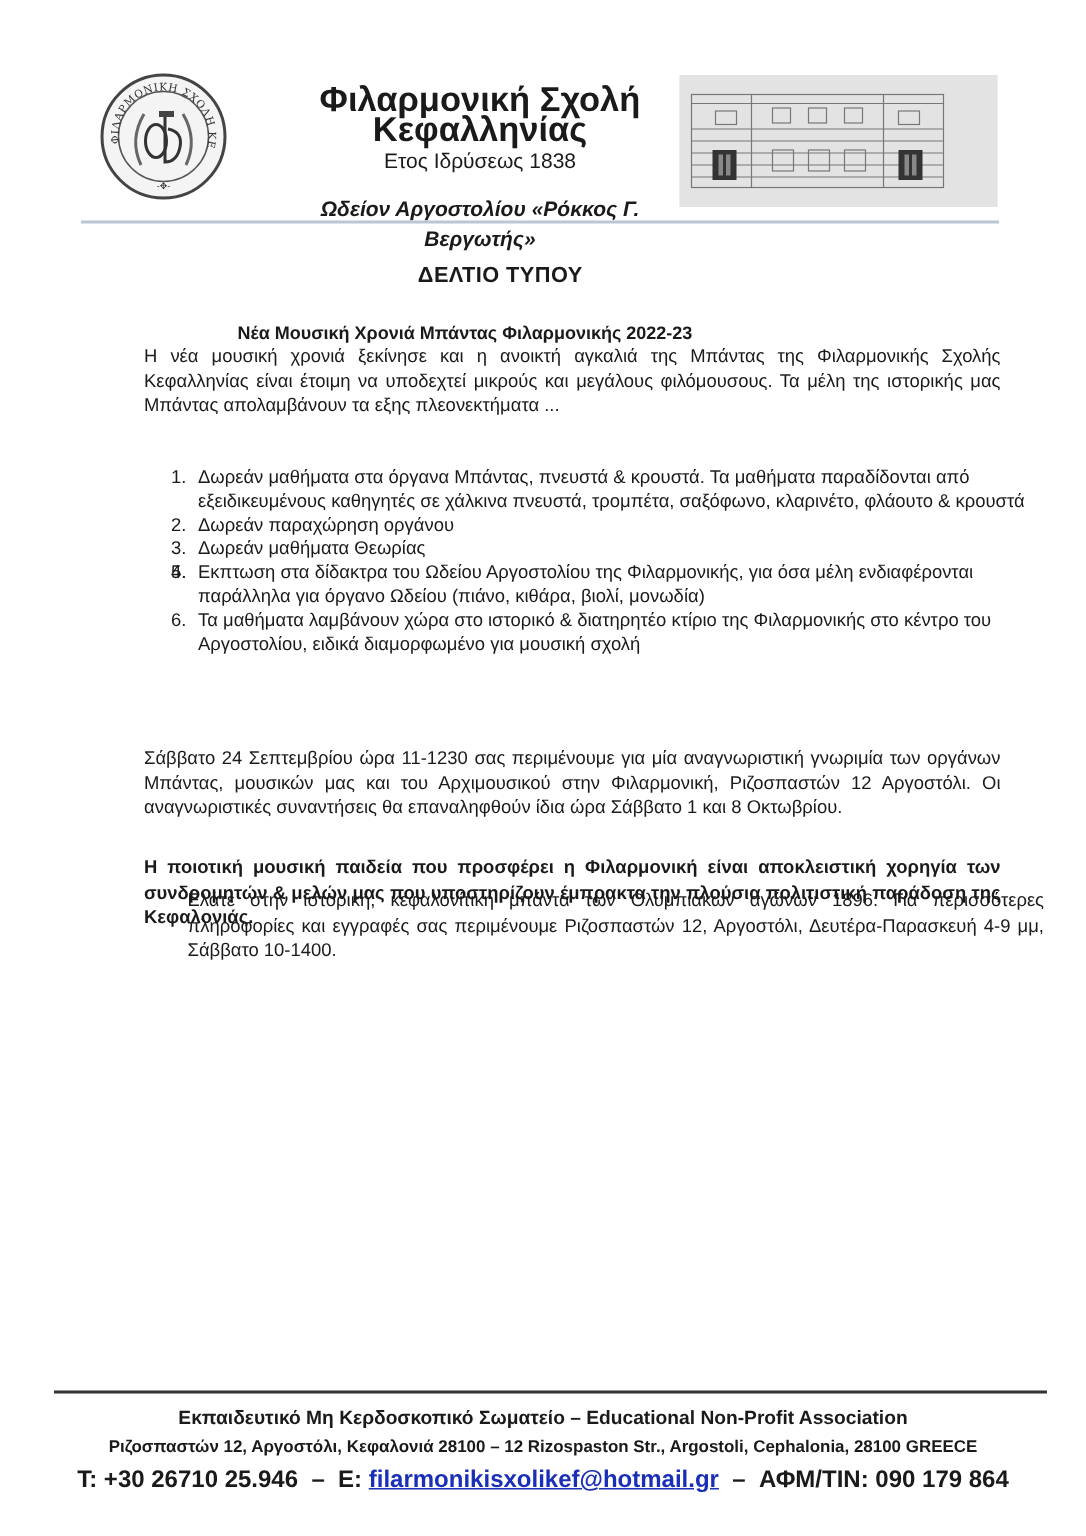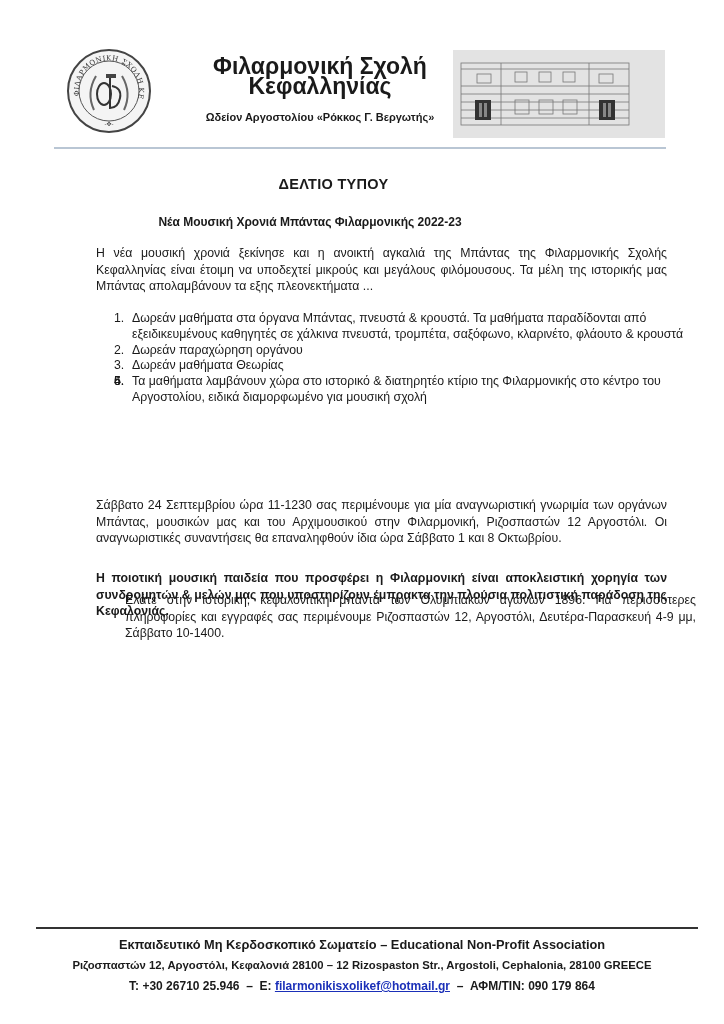--- a/index.html
+++ b/index.html
@@ -5,49 +5,49 @@
   html, body { margin:0; padding:0; background:#ffffff; }
   body { width:724px; height:1024px; position:relative; overflow:hidden;
          font-family:"Liberation Sans", sans-serif; color:#1a1a1a; }
   .page { position:absolute; left:0; top:0; width:724px; height:1024px; background:#fff; }
 
   
   .seal { position:absolute; left:66px; top:48px; width:86px; height:86px; }
   .org-block { position:absolute; left:170px; top:56px; width:300px; text-align:center; }
   .org-name { font-size:23px; font-weight:bold; line-height:20px; margin:0; }
   .org-founded { font-size:14px; line-height:22px; margin:0; }
-  .org-odeio { font-size:11px; font-weight:bold; line-height:20px; margin:11px; }
+  .org-odeio { font-size:14px; font-weight:bold; line-height:20px; margin:11px;font-style:italic; }
   .building { position:absolute; left:453px; top:50px; width:212px; height:88px; background:#e4e4e4; }
   .header-rule { position:absolute; left:54px; top:147px; width:612px; height:2px; background:#b9c6d4; }
 
   
   .doc-title { position:absolute; left:0; top:176px; width:667px; text-align:center;
                font-size:14.5px; font-weight:bold; letter-spacing:0.3px; }
   .doc-subtitle { position:absolute; left:0; top:215px; width:620px; text-align:center;
                   font-size:12px; font-weight:bold; }
 
   
   .para { position:absolute; left:96px; width:571px; font-size:12.3px; line-height:16.6px;
           text-align:justify; margin:0; }
-  .intro { top:245px; }
+  .intro { top:229px; }
   .p-visit { top:497px; }
   .p-support { top:570px;font-weight:bold; }
   .p-come { top:592px;margin-left:29px; }
 
   .benefits { position:absolute; left:96px; top:311px; width:590px; margin:0; padding:0; list-style:none;
               font-size:12.3px; line-height:15.8px; }
   .benefits li { position:relative; padding-left:36px; }
   .benefits .num { position:absolute; left:18px; top:0; }
 
   
   .footer-rule { position:absolute; left:36px; top:927px; width:662px; height:1.5px; background:#333; }
   .footer { position:absolute; left:0; top:934px; width:724px; text-align:center; font-weight:bold; }
   .footer-line1 { font-size:12.8px; line-height:21px; }
   .footer-line2 { font-size:11.3px; line-height:21px; }
-  .footer-line3 { font-size:12px; line-height:21px; }
+  .footer-line3 { font-size:16px; line-height:21px; }
   .email-link { color:#1a2fb8; text-decoration:underline; }
 </style>
 </head>
 <body>
 
 <div class="page">
 
   <svg class="seal" viewBox="0 0 86 86">
     <circle cx="43" cy="43" r="41" fill="#f4f4f4" stroke="#444" stroke-width="2"></circle>
     <circle cx="43" cy="43" r="30" fill="none" stroke="#555" stroke-width="1"></circle>
@@ -58,20 +58,21 @@
     <path d="M28,62 Q20,45 30,28" fill="none" stroke="#666" stroke-width="2"></path>
     <path d="M58,62 Q66,45 56,28" fill="none" stroke="#666" stroke-width="2"></path>
     <ellipse cx="38" cy="46" rx="7" ry="11" fill="none" stroke="#333" stroke-width="2"></ellipse>
     <path d="M44,30 L44,60 Q52,60 54,50 Q56,40 46,38" fill="none" stroke="#333" stroke-width="2"></path>
     <rect x="40" y="26" width="10" height="4" fill="#444"></rect>
     <text x="43" y="78" text-anchor="middle" font-size="6" fill="#333">-✥-</text>
   </svg>
 
   <div class="org-block">
     <p class="org-name">Φιλαρμονική Σχολή Κεφαλληνίας</p>
+    <p class="org-founded">Ετος Ιδρύσεως 1838</p>
     <p class="org-odeio">Ωδείον Αργοστολίου «Ρόκκος Γ. Βεργωτής»</p>
   </div>
 
   <svg class="building" viewBox="0 0 212 88">
     <rect x="0" y="0" width="212" height="88" fill="#e3e3e3"></rect>
     <g stroke="#777" stroke-width="0.8" fill="none">
       <rect x="8" y="13" width="168" height="62"></rect>
       <line x1="8" y1="19" x2="176" y2="19"></line>
       <line x1="8" y1="36" x2="176" y2="36"></line>
       <line x1="8" y1="44" x2="176" y2="44"></line>
@@ -102,21 +103,21 @@
   <div class="doc-title">ΔΕΛΤΙΟ ΤΥΠΟΥ</div>
   <div class="doc-subtitle">Νέα Μουσική Χρονιά Μπάντας Φιλαρμονικής 2022-23</div>
 
   <p class="para intro">Η νέα μουσική χρονιά ξεκίνησε και η ανοικτή αγκαλιά της Μπάντας της Φιλαρμονικής Σχολής Κεφαλληνίας είναι έτοιμη να υποδεχτεί μικρούς και μεγάλους φιλόμουσους. Τα μέλη της ιστορικής μας Μπάντας απολαμβάνουν τα εξης πλεονεκτήματα ...</p>
 
   <ol class="benefits">
     <li><span class="num">1.</span><span>Δωρεάν μαθήματα στα όργανα Μπάντας, πνευστά &amp; κρουστά. Τα μαθήματα παραδίδονται από εξειδικευμένους καθηγητές σε χάλκινα πνευστά, τρομπέτα, σαξόφωνο, κλαρινέτο, φλάουτο &amp; κρουστά</span></li>
     <li><span class="num">2.</span><span>Δωρεάν παραχώρηση οργάνου</span></li>
     <li><span class="num">3.</span><span>Δωρεάν μαθήματα Θεωρίας</span></li>
     <li><span class="num">4.</span></li>
-    <li><span class="num">5.</span></li>
+    <li><span class="num">5.</span><span>Εκπτωση στα δίδακτρα του Ωδείου Αργοστολίου της Φιλαρμονικής, για όσα μέλη ενδιαφέρονται παράλληλα για όργανο Ωδείου (πιάνο, κιθάρα, βιολί, μονωδία)</span></li>
     <li><span class="num">6.</span><span>Τα μαθήματα λαμβάνουν χώρα στο ιστορικό &amp; διατηρητέο κτίριο της Φιλαρμονικής στο κέντρο του Αργοστολίου, ειδικά διαμορφωμένο για μουσική σχολή</span></li>
   </ol>
 
   <p class="para p-visit">Σάββατο 24 Σεπτεμβρίου ώρα 11-1230 σας περιμένουμε για μία αναγνωριστική γνωριμία των οργάνων Μπάντας, μουσικών μας και του Αρχιμουσικού στην Φιλαρμονική, Ριζοσπαστών 12 Αργοστόλι. Οι αναγνωριστικές συναντήσεις θα επαναληφθούν ίδια ώρα Σάββατο 1 και 8 Οκτωβρίου.</p>
   <p class="para p-support">Η ποιοτική μουσική παιδεία που προσφέρει η Φιλαρμονική είναι αποκλειστική χορηγία των συνδρομητών &amp; μελών μας που υποστηρίζουν έμπρακτα την πλούσια πολιτιστική παράδοση της Κεφαλονιάς.</p>
   <p class="para p-come">Ελάτε στην ιστορική, κεφαλονίτικη μπάντα των Ολυμπιακών αγώνων 1896. Για περισσότερες πληροφορίες και εγγραφές σας περιμένουμε Ριζοσπαστών 12, Αργοστόλι, Δευτέρα-Παρασκευή 4-9 μμ, Σάββατο 10-1400.</p>
 
   <div class="footer-rule"></div>
   <div class="footer">
     <div class="footer-line1">Εκπαιδευτικό Μη Κερδοσκοπικό Σωματείο – Educational Non-Profit Association</div>

